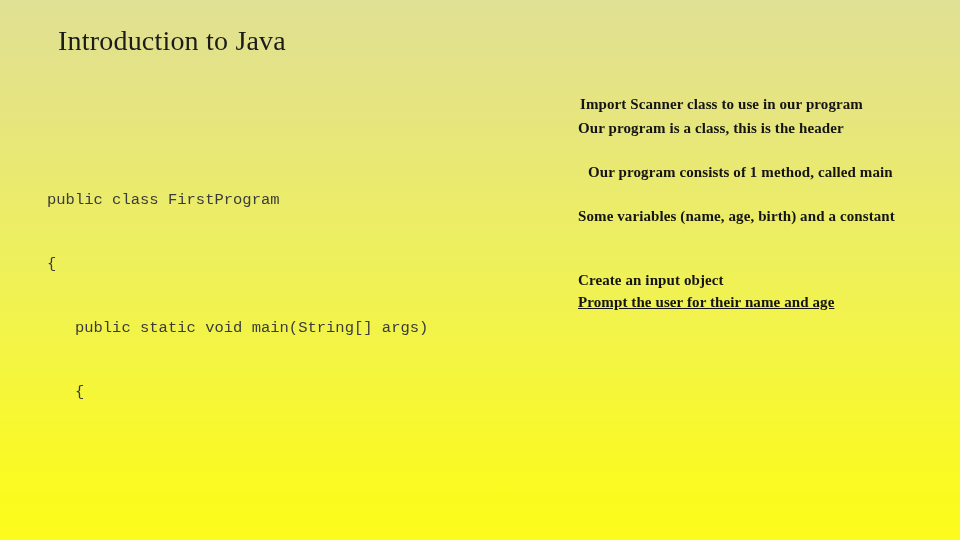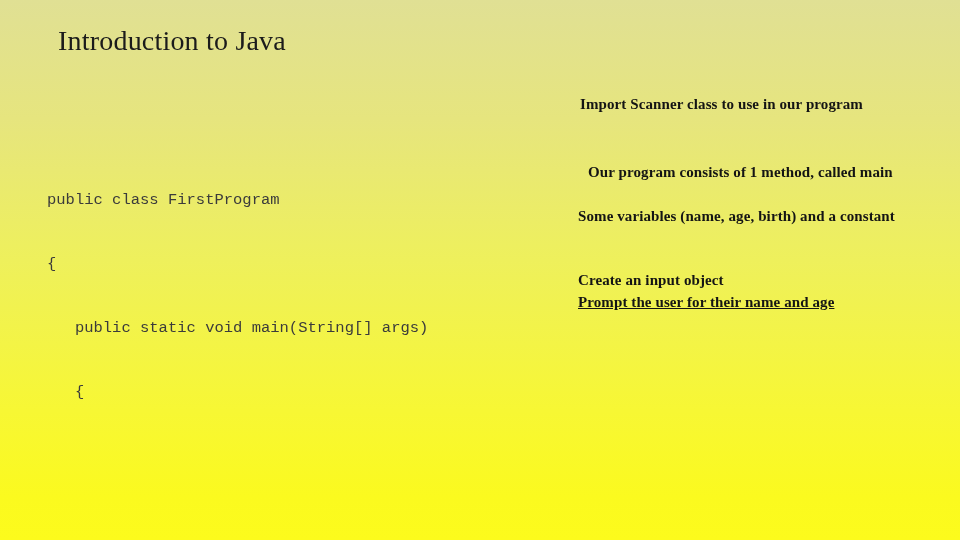--- a/index.html
+++ b/index.html
@@ -101,20 +101,21 @@
     
     
     
     
     
     
   </div>
 
   <div class="annotation" id="ann-0">Import Scanner class to use in our program</div>
 
+  <div class="annotation" id="ann-1">Our program is a class, this is the header</div>
 
   <div class="annotation" id="ann-2">Our program consists of 1 method, called main</div>
 
   <div class="annotation" id="ann-3">Some variables (name, age, birth) and a constant</div>
 
   <div class="annotation" id="ann-4">Create an input object</div>
 
   <div class="annotation" id="ann-5">Prompt the user for their name and age</div>
 
 

